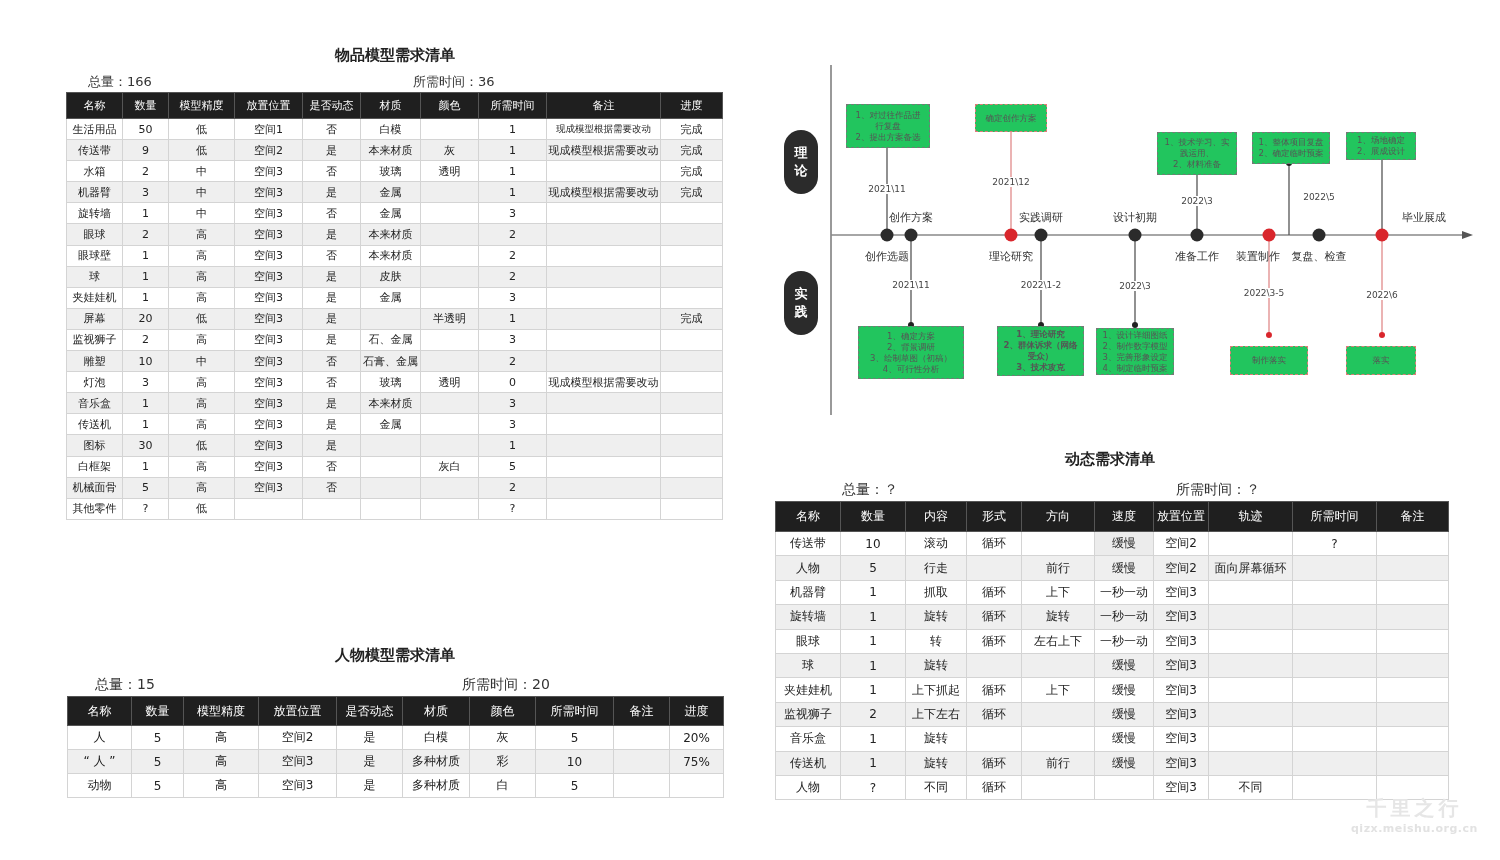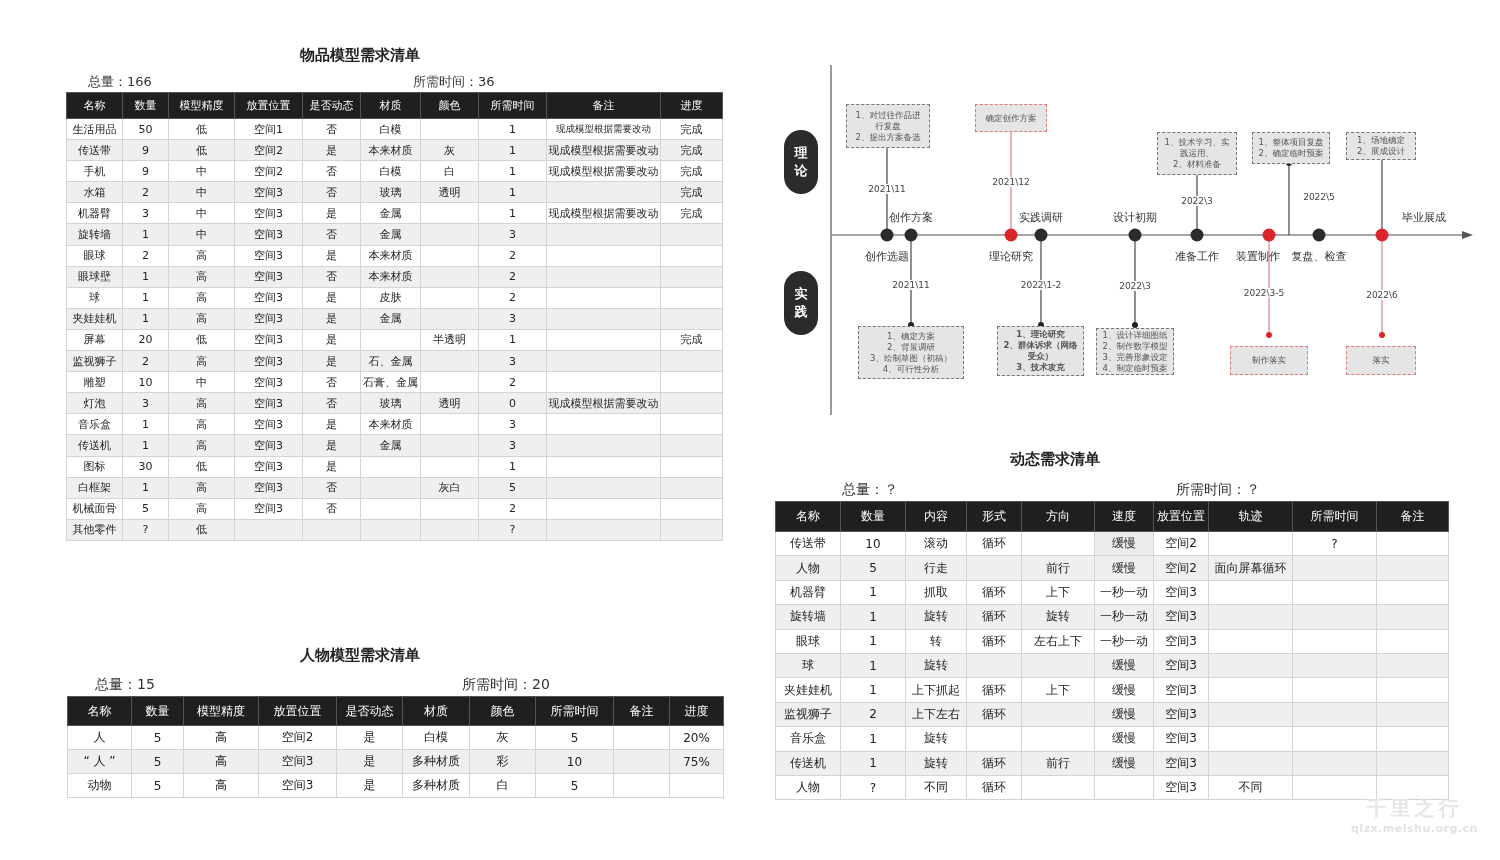--- a/index.html
+++ b/index.html
@@ -1,19 +1,19 @@
 <!DOCTYPE html>
 <html><head>
 <meta charset="utf-8">
 <style>
   * { box-sizing: border-box; margin: 0; padding: 0; }
   html, body { width: 1500px; height: 860px; background: #ffffff; overflow: hidden; }
   body { position: relative; font-family: "DejaVu Sans", "Liberation Sans", sans-serif; color: #222; }
 
-  .section-title { position: absolute; font-weight: bold; font-size: 15px; color: #222; }
+  .section-title { position: absolute; font-weight: bold; font-size: 15px; color: #222; text-align: center; }
   .meta { position: absolute; font-size: 13px; color: #333; }
 
   table.req { position: absolute; border-collapse: collapse; table-layout: fixed; font-size: 11px; }
   table.req th { background: #1f1f1f; color: #fff; font-weight: normal; border: 1px solid #555; height: 26px; text-align: center; white-space: nowrap; }
   table.req td { border: 1px solid #d4d4d4; text-align: center; color: #222; white-space: nowrap; overflow: hidden; }
   table.req tr:nth-child(even) td { background: #efefef; }
   table.req tr:nth-child(odd) td { background: #ffffff; }
   table.req td.small { font-size: 9.5px; }
 
   #t1 td { height: 21.1px; }
@@ -21,21 +21,21 @@
   #t2 th { height: 29px; font-size: 12px; }
   #t3 td { height: 24.4px; font-size: 12px; }
   #t3 th { height: 30px; font-size: 12px; }
   #t3 td.hl { background: #ececec; }
 
   
   .tl-svg { position: absolute; left: 770px; top: 55px; width: 720px; height: 370px; }
   .pill { position: absolute; width: 34px; height: 64px; border-radius: 17px; background: #2b2b2b; color: #fff; font-size: 13px; font-weight: bold; display: flex; flex-direction: column; align-items: center; justify-content: center; line-height: 18px; }
   .node-label { position: absolute; font-size: 11px; color: #333; white-space: nowrap; transform: translateX(-50%); }
   .date-label { position: absolute; font-size: 9px; color: #444; white-space: nowrap; transform: translateX(-50%); background: #fff; padding: 0 1px; }
-  .note { position: absolute; border: 1.5px dashed #777; font-size: 8.5px; color: #555; text-align: center; line-height: 11px; display: flex; flex-direction: column; justify-content: center; padding: 2px 4px; background: #e5e5e5; }
+  .note { position: absolute; border: 1.5px dashed #777; font-size: 8.5px; color: #555; text-align: center; line-height: 11px; display: flex; flex-direction: column; justify-content: center; padding: 2px 4px; background: #22c55e; }
   .note.red { border-color: #e07a7a; }
 
   .watermark { position: absolute; left: 1325px; top: 795px; color: #e2e2e2; font-size: 11px; font-weight: bold; text-align: center; letter-spacing: 0.5px; margin-left: 26px; }
   .watermark .big { font-size: 20px; letter-spacing: 4px; color: #e6e6e6; }
 </style>
 </head>
 <body>
 
 <div class="section-title" style="left:300px; top:46px; width:190px;">物品模型需求清单</div>
 <div class="meta" style="left:88px; top:73px;">总量：166</div>
@@ -86,32 +86,20 @@
         <td>低</td>
         <td>空间2</td>
         <td>是</td>
         <td>本来材质</td>
         <td>灰</td>
         <td>1</td>
         <td>现成模型根据需要改动</td>
         <td>完成</td>
       </tr>
       <tr>
-        <td>手机</td>
-        <td>9</td>
-        <td>中</td>
-        <td>空间2</td>
-        <td>否</td>
-        <td>白模</td>
-        <td>白</td>
-        <td>1</td>
-        <td>现成模型根据需要改动</td>
-        <td>完成</td>
-      </tr>
-      <tr>
         <td>水箱</td>
         <td>2</td>
         <td>中</td>
         <td>空间3</td>
         <td>否</td>
         <td>玻璃</td>
         <td>透明</td>
         <td>1</td>
         <td></td>
         <td>完成</td>

